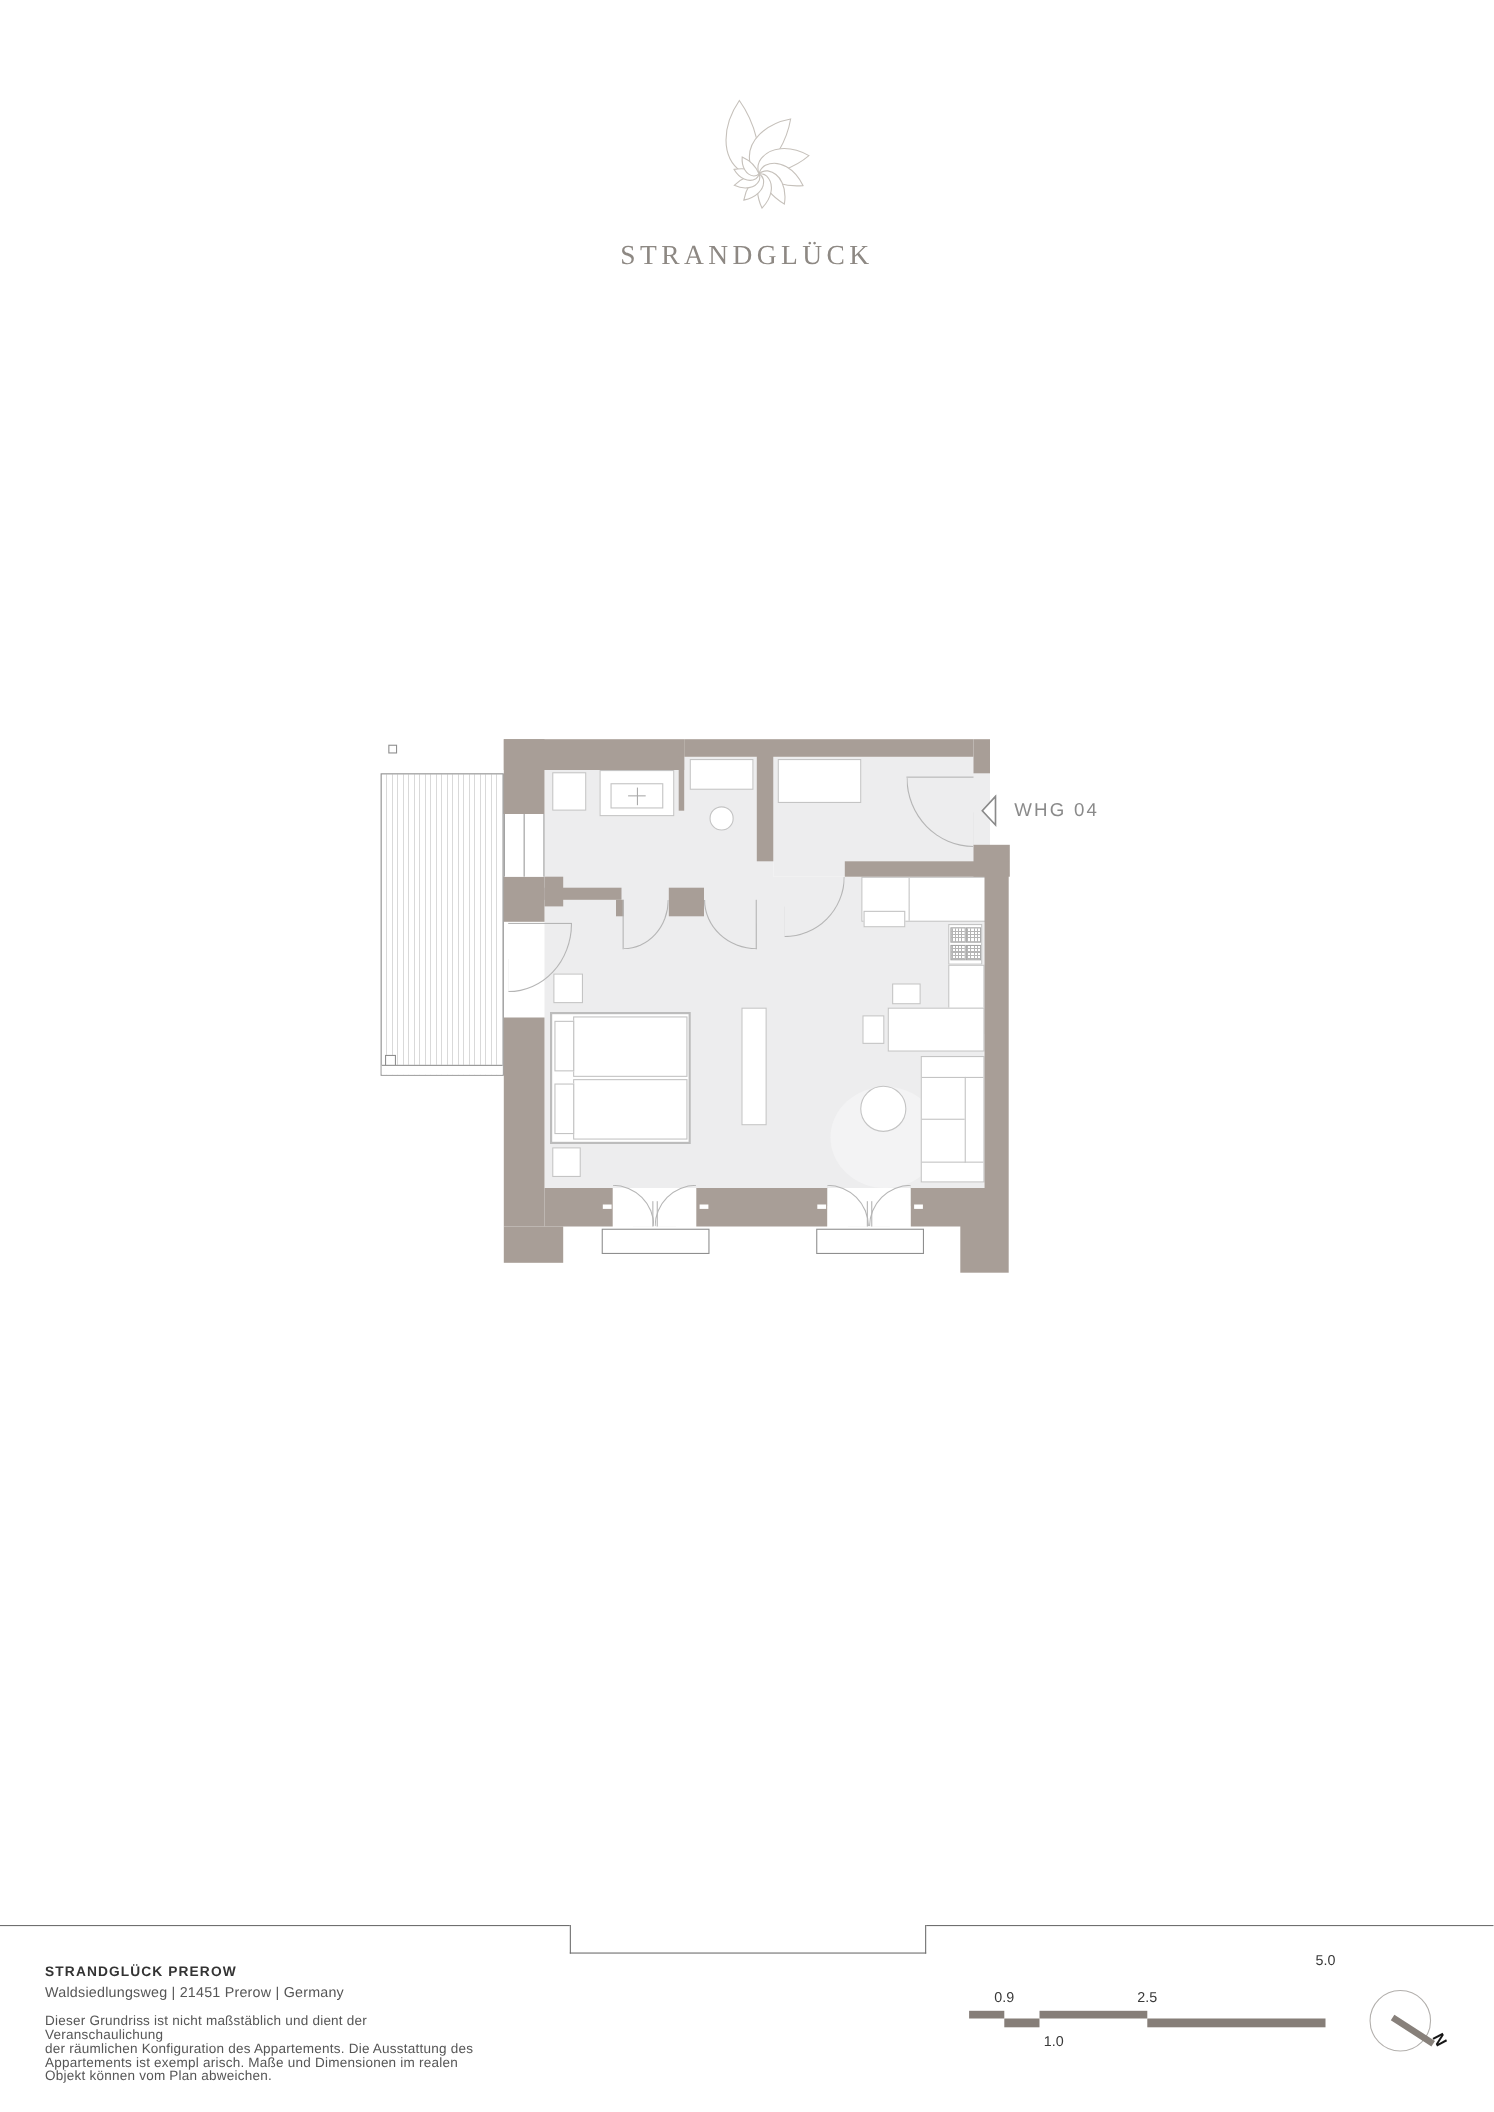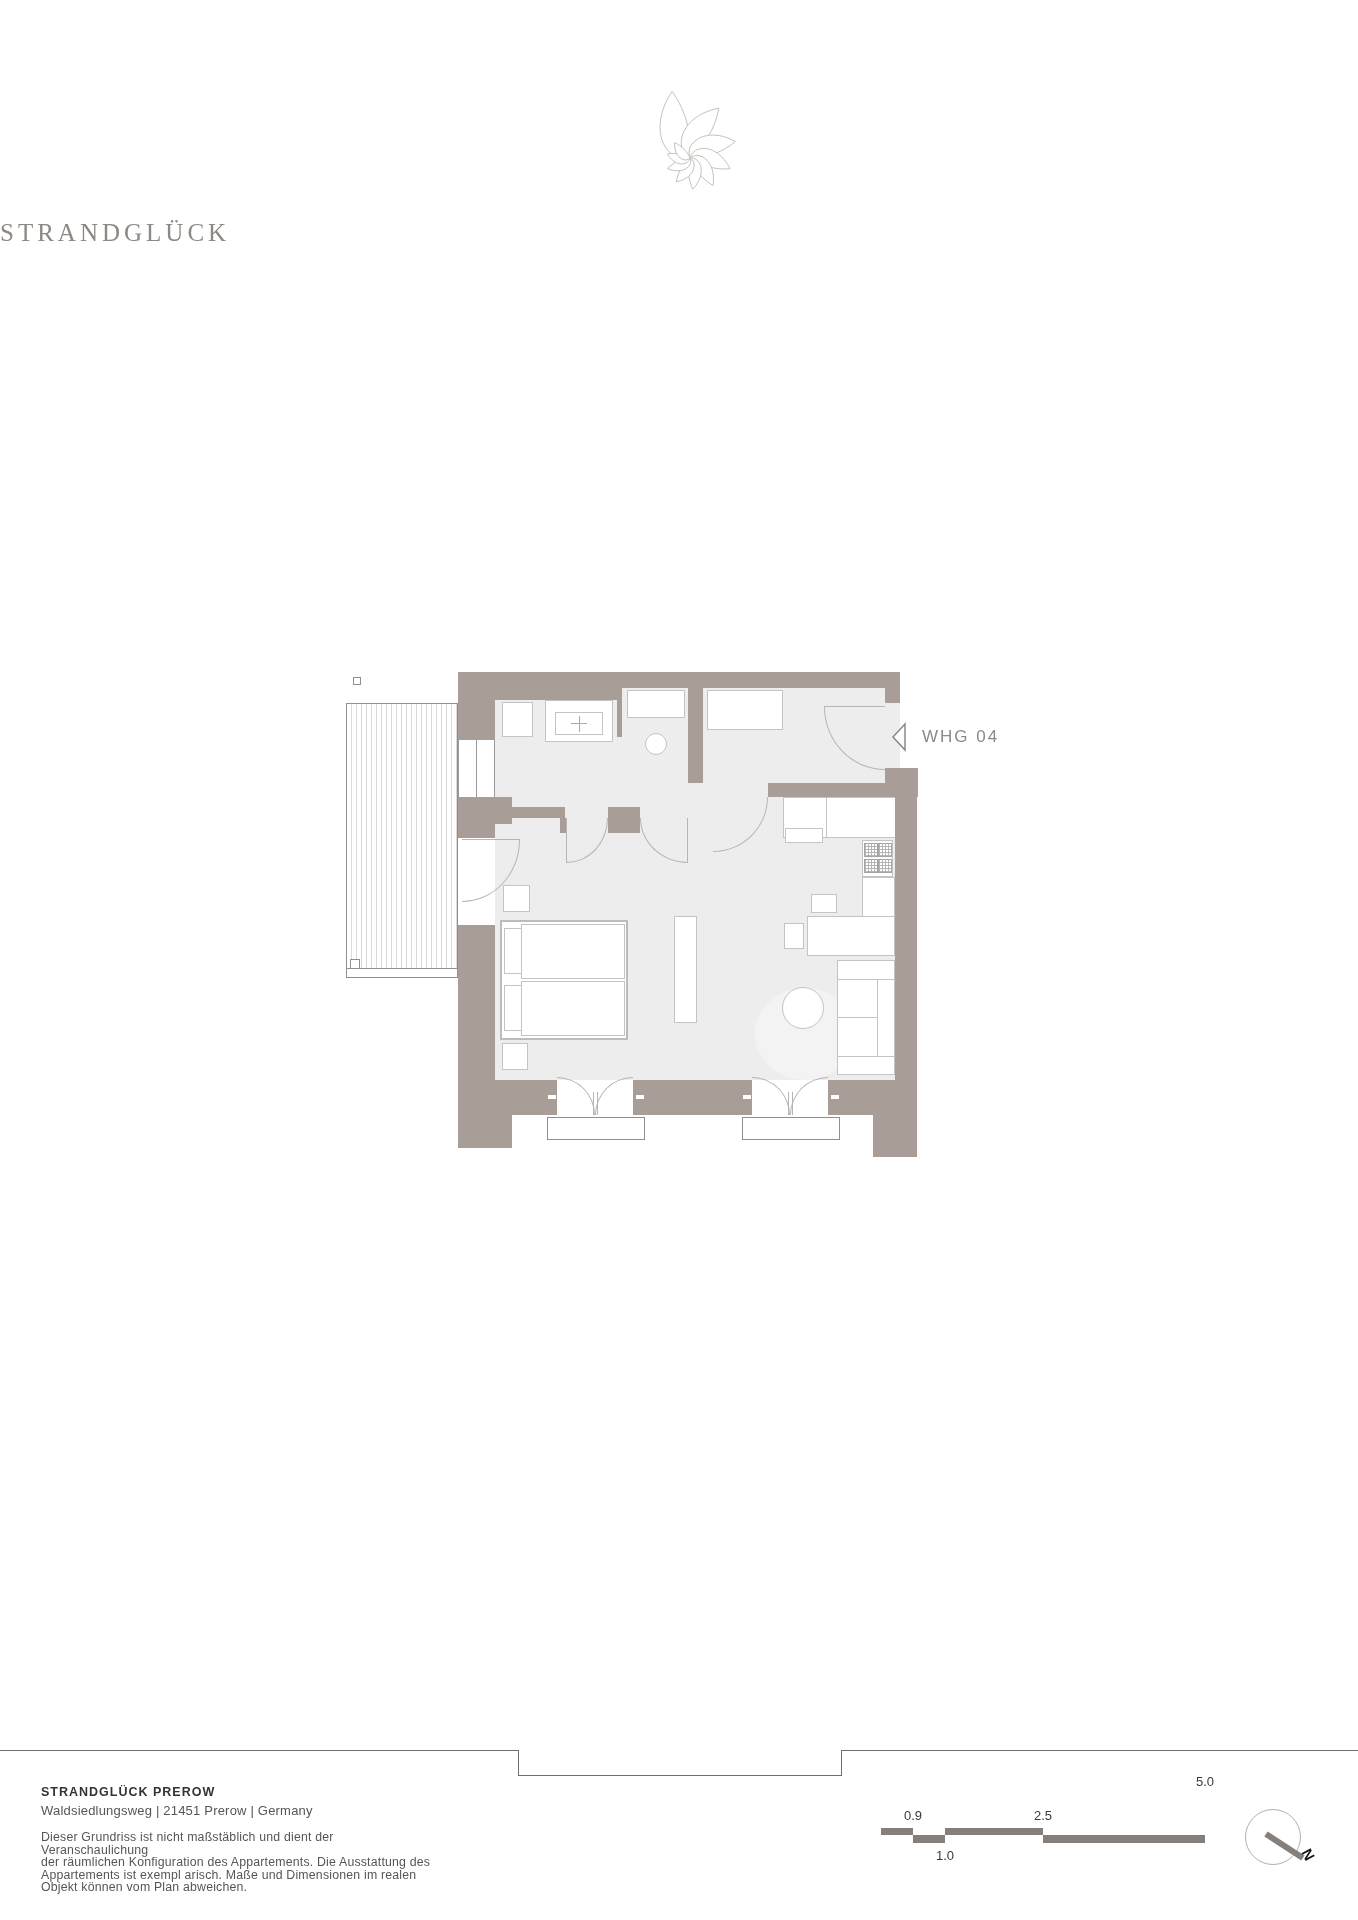--- a/index.html
+++ b/index.html
@@ -1,20 +1,20 @@
 <!DOCTYPE html>
 <html><head>
 <meta charset="utf-8">
 <style>
   html,body{margin:0;padding:0;background:#fff;}
   #page{position:relative;width:1358px;height:1920px;background:#ffffff;overflow:hidden;
         font-family:"Liberation Sans",sans-serif;}
   .abs{position:absolute;box-sizing:border-box;}
   
-  .logo-word{position:absolute;left:0;width:1358px;
+  .logo-word{position:absolute;left:0;width:1358px;text-align:center;
              font-family:"Liberation Serif",serif;color:#8d8883;}
   #logo-title{top:219px;font-size:25px;letter-spacing:4px;}
   #logo-sub{top:251px;font-size:23px;letter-spacing:5px;}
   
   #plan{left:340px;top:665px;width:620px;height:530px;}
   .fl{background:#ededee;}
   .w{background:#a89e97;}
   .fu{background:#fff;border:1px solid #c4c4c4;}
   .fu2{background:#fff;border:2px solid #bcbcbc;}
   .arc{border:0 solid #b5b5b5;background:transparent;}
@@ -199,20 +199,20 @@
     <div>Appartements ist exempl arisch. Maße und Dimensionen im realen</div>
     <div>Objekt können vom Plan abweichen.</div>
   </div>
 
   <div class="abs sb" style="left:881px;top:1828px;width:32px;height:7px;"></div>
   <div class="abs sb" style="left:913px;top:1835px;width:32px;height:8px;"></div>
   <div class="abs sb" style="left:945px;top:1828px;width:98px;height:7px;"></div>
   <div class="abs sb" style="left:1043px;top:1835px;width:162px;height:8px;"></div>
   <div class="sb-label" style="left:891px;top:1808px;">0.9</div>
   <div class="sb-label" style="left:1021px;top:1808px;">2.5</div>
-  <div class="sb-label" style="left:923px;top:1848px;">1.0</div>
+  <div class="sb-label" style="left:923px;top:1848px;text-align:right;">1.0</div>
   <div class="sb-label" style="left:1183px;top:1774px;">5.0</div>
 
   <div class="abs" id="north-circle"></div>
   <div class="abs" id="north-bar"></div>
   <div class="abs" id="north-n">N</div>
 
 </div>
 
 </body></html>

